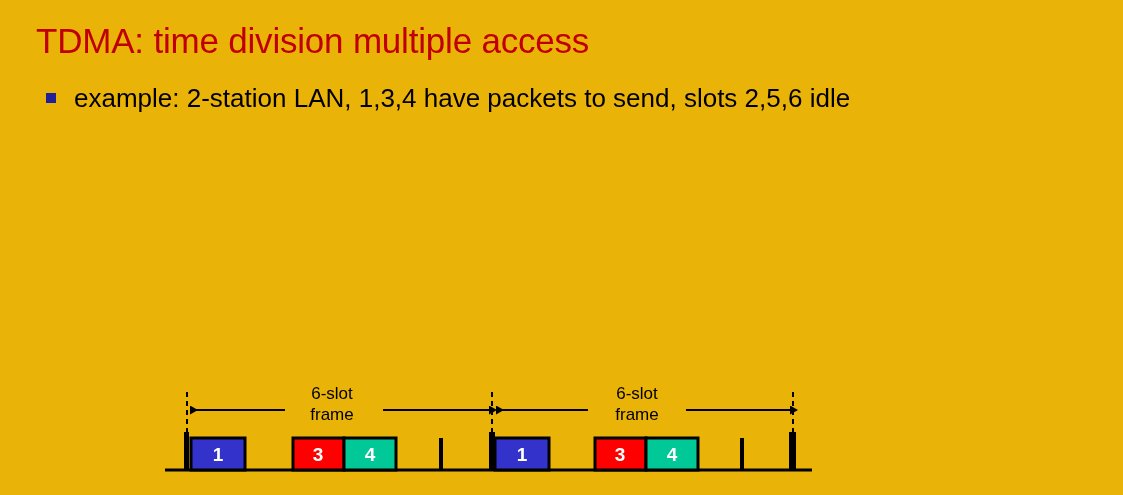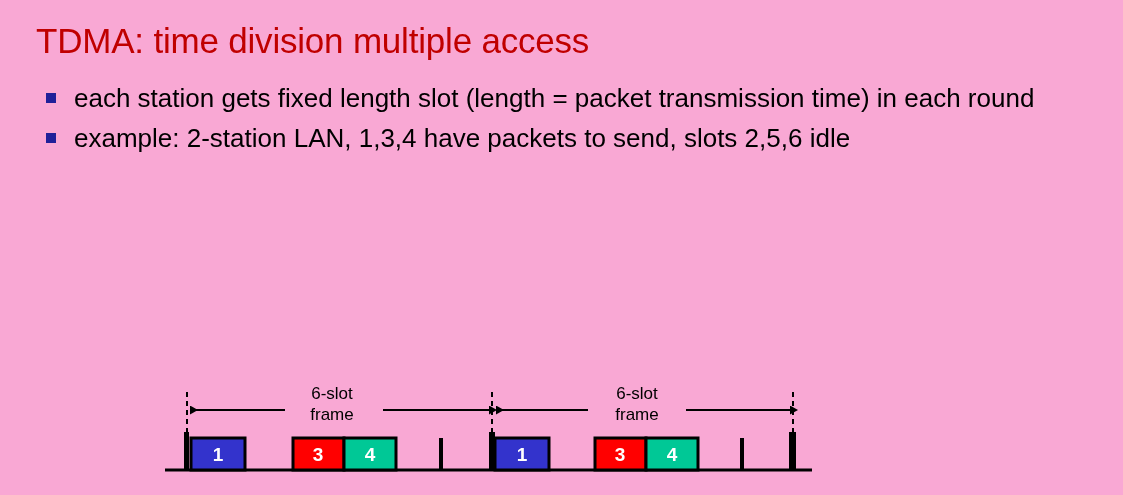--- a/index.html
+++ b/index.html
@@ -12,21 +12,21 @@
     width: 1123px;
     height: 495px;
     overflow: hidden;
     font-family: "Liberation Sans", sans-serif;
     color: #000000;
   }
   .slide {
     position: relative;
     width: 1123px;
     height: 495px;
-    background: #f9a8d4;
+    background: #eab308;
   }
 
   
   .slide-title {
     position: absolute;
     left: 36px;
     top: 21px;
     font-size: 35px;
     line-height: 40px;
     font-weight: 400;
@@ -89,24 +89,20 @@
 </head>
 <body>
 
 <div class="slide">
 
   <div class="slide-title">TDMA: time division multiple access</div>
 
   <div class="bullet-list">
 
 
-    <div class="bullet-item">
-      <span class="bullet-marker"></span>
-      <span class="bullet-text">each station gets fixed length slot (length = packet transmission time) in each round</span>
-    </div>
 
 
     <div class="bullet-item">
       <span class="bullet-marker"></span>
       <span class="bullet-text">example: 2-station LAN, 1,3,4 have packets to send, slots 2,5,6 idle</span>
     </div>
 
   </div>
 
   <div class="diagram">

